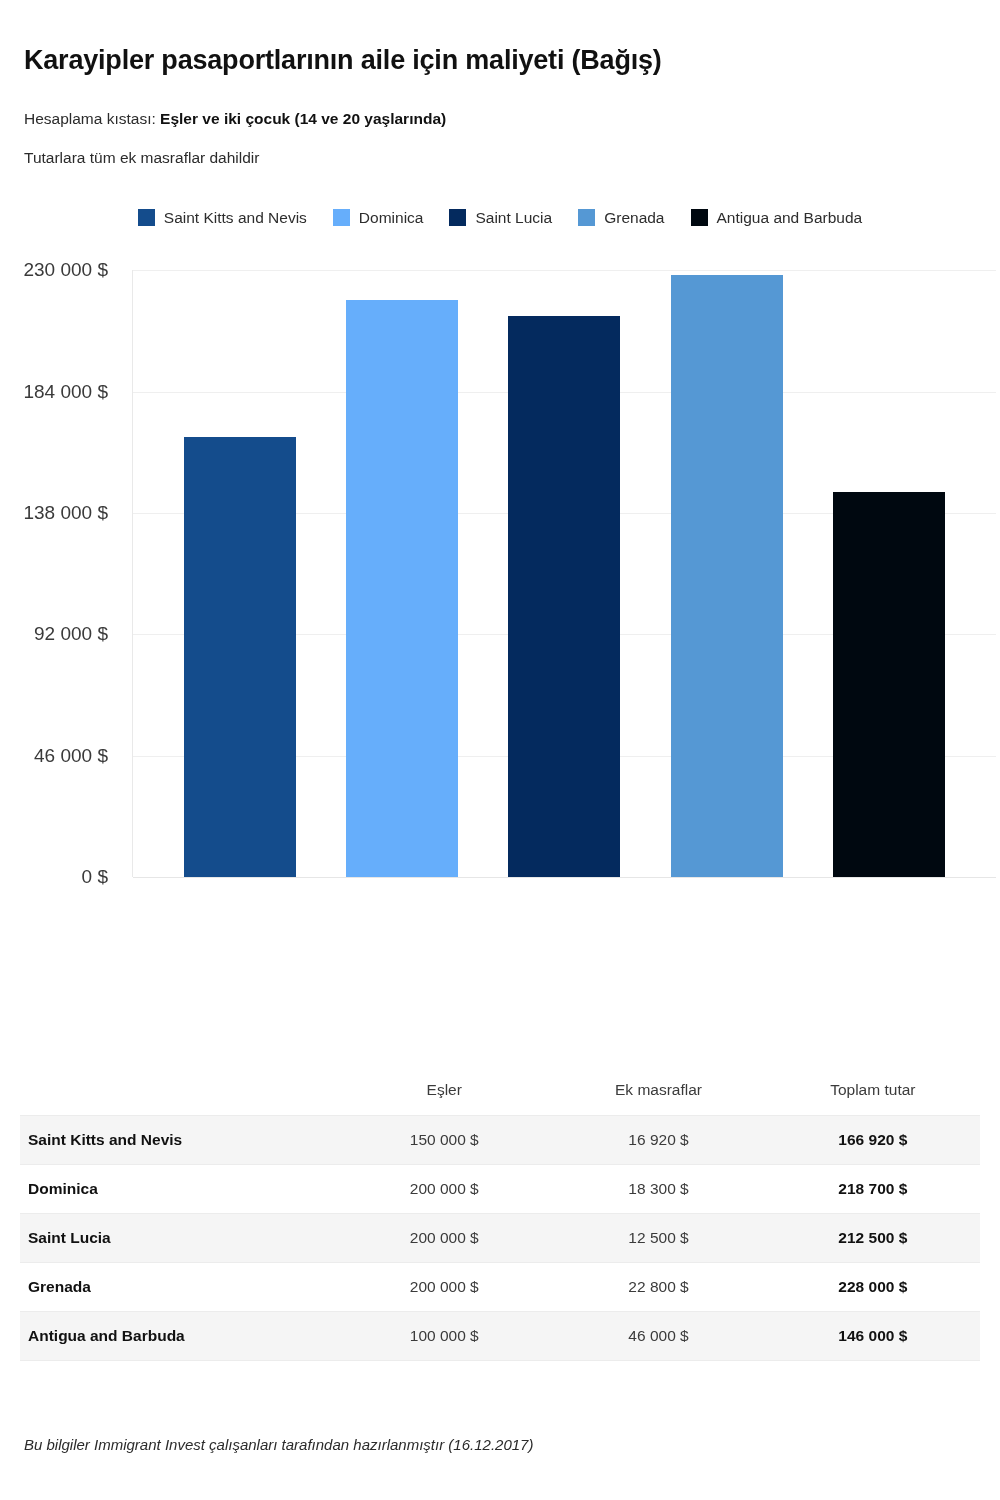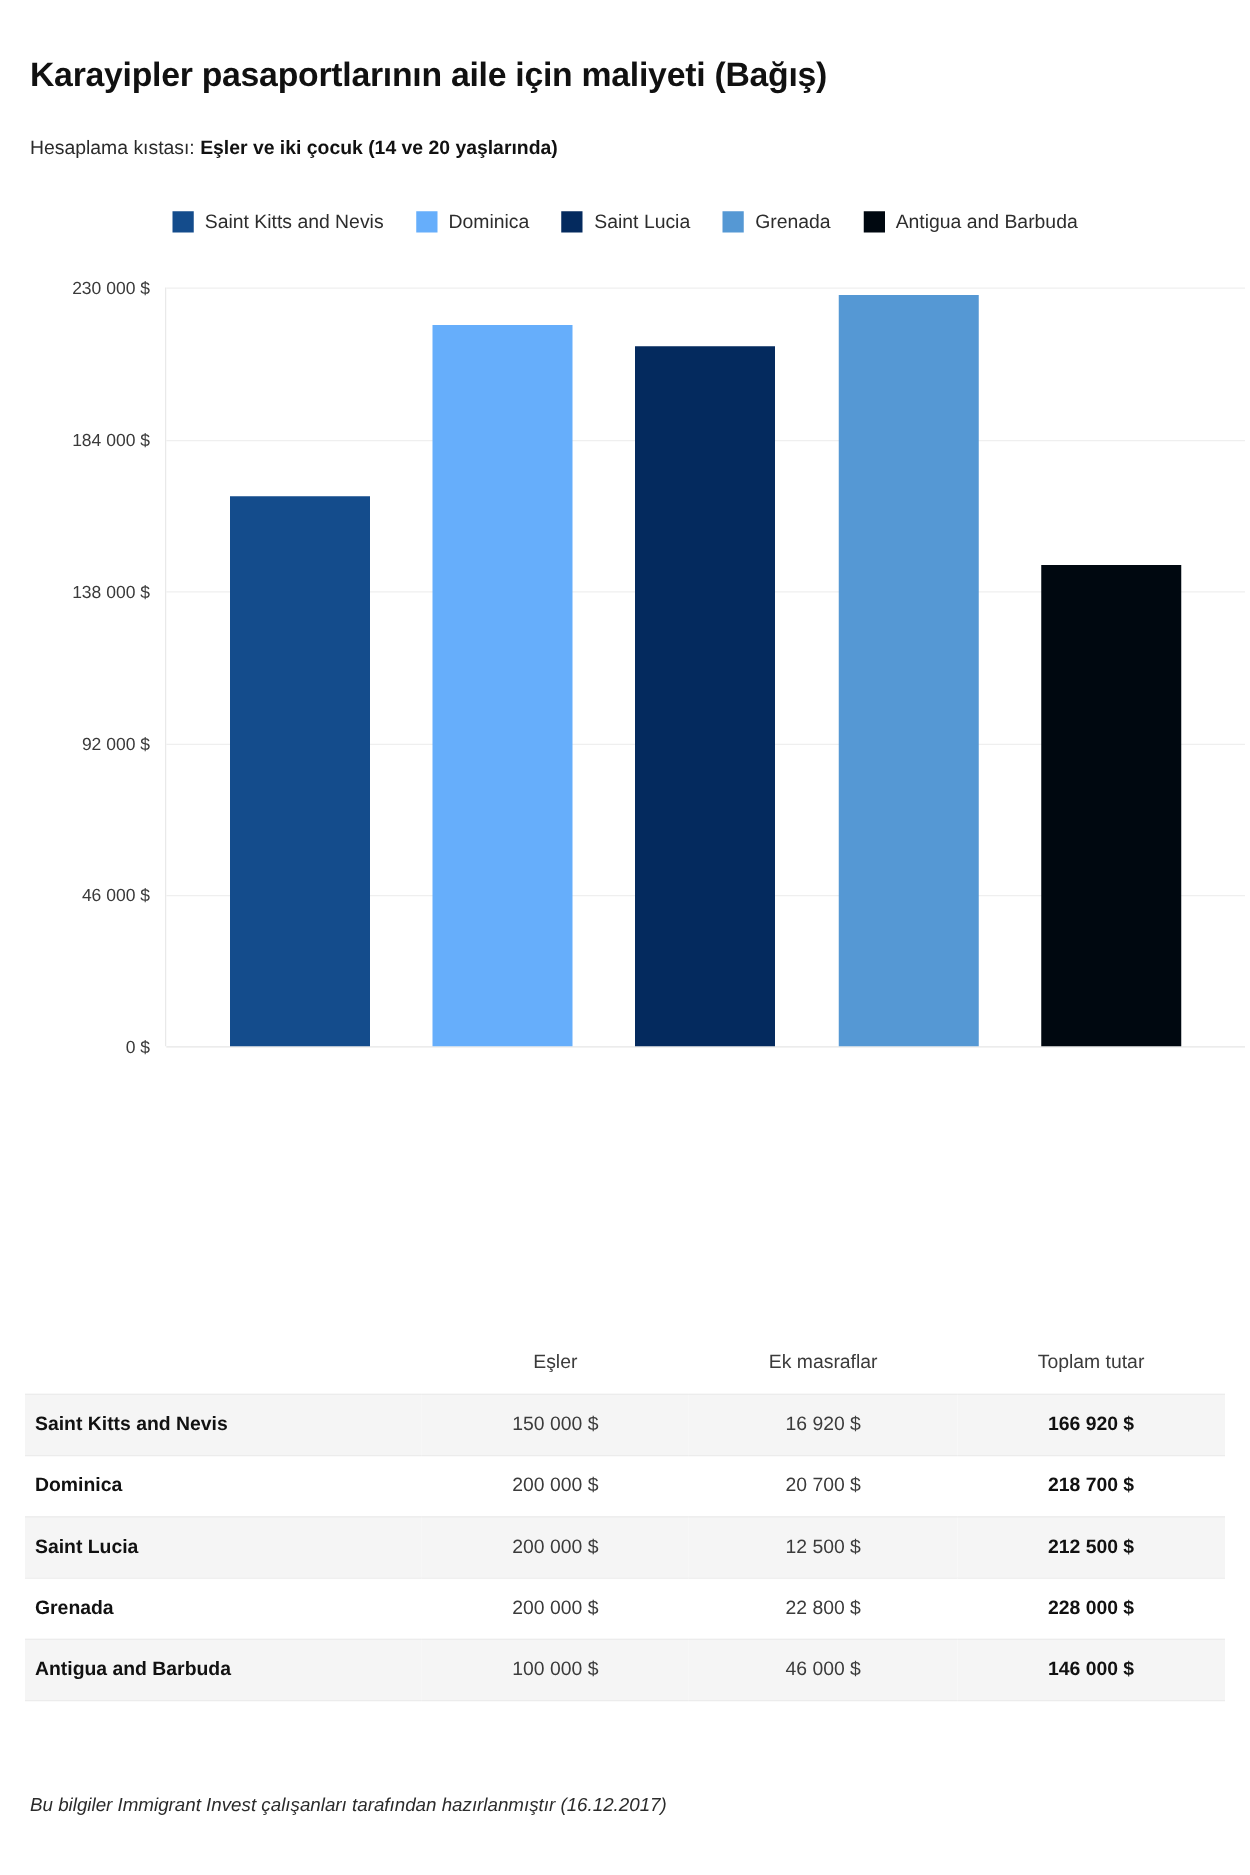--- a/index.html
+++ b/index.html
@@ -89,23 +89,23 @@
   }
   .y-axis {
     position: absolute;
     left: 0;
     top: 0;
     width: 120px;
     height: 615px;
   }
   .y-tick {
     position: absolute;
-    right: 0;
+    right: 12px;
     transform: translateY(-50%);
-    font-size: 14px;
+    font-size: 19px;
     color: #3a3a3a;
     white-space: nowrap;
   }
   .plot {
     position: absolute;
     left: 132px;
     right: 4px;
     top: 16px;
     height: 607px;
     border-left: 1px solid #e9e9e9;
@@ -199,20 +199,21 @@
 </head>
 <body>
 
 <div class="page">
 
   <div class="header">
     <h1 class="main-title">Karayipler pasaportlarının aile için maliyeti (Bağış)</h1>
     <p class="subline">
       <span>Hesaplama kıstası: </span><span class="bold">Eşler ve iki çocuk (14 ve 20 yaşlarında)</span>
     </p>
+    <p class="subline2">Tutarlara tüm ek masraflar dahildir</p>
   </div>
 
   <div class="legend" id="legend">
       <div class="legend-item">
         <span class="legend-swatch" style="background: rgb(20, 76, 140);"></span>
         <span class="legend-label">Saint Kitts and Nevis</span>
       </div>
       <div class="legend-item">
         <span class="legend-swatch" style="background: rgb(102, 174, 251);"></span>
         <span class="legend-label">Dominica</span>
@@ -272,21 +273,21 @@
       <tbody id="tbody">
           <tr class="alt">
             <td class="col-name">Saint Kitts and Nevis</td>
             <td class="col-num">150 000 $</td>
             <td class="col-num">16 920 $</td>
             <td class="col-num col-total">166 920 $</td>
           </tr>
           <tr>
             <td class="col-name">Dominica</td>
             <td class="col-num">200 000 $</td>
-            <td class="col-num">20 700 $</td>
+            <td class="col-num">18 300 $</td>
             <td class="col-num col-total">218 700 $</td>
           </tr>
           <tr class="alt">
             <td class="col-name">Saint Lucia</td>
             <td class="col-num">200 000 $</td>
             <td class="col-num">12 500 $</td>
             <td class="col-num col-total">212 500 $</td>
           </tr>
           <tr>
             <td class="col-name">Grenada</td>

